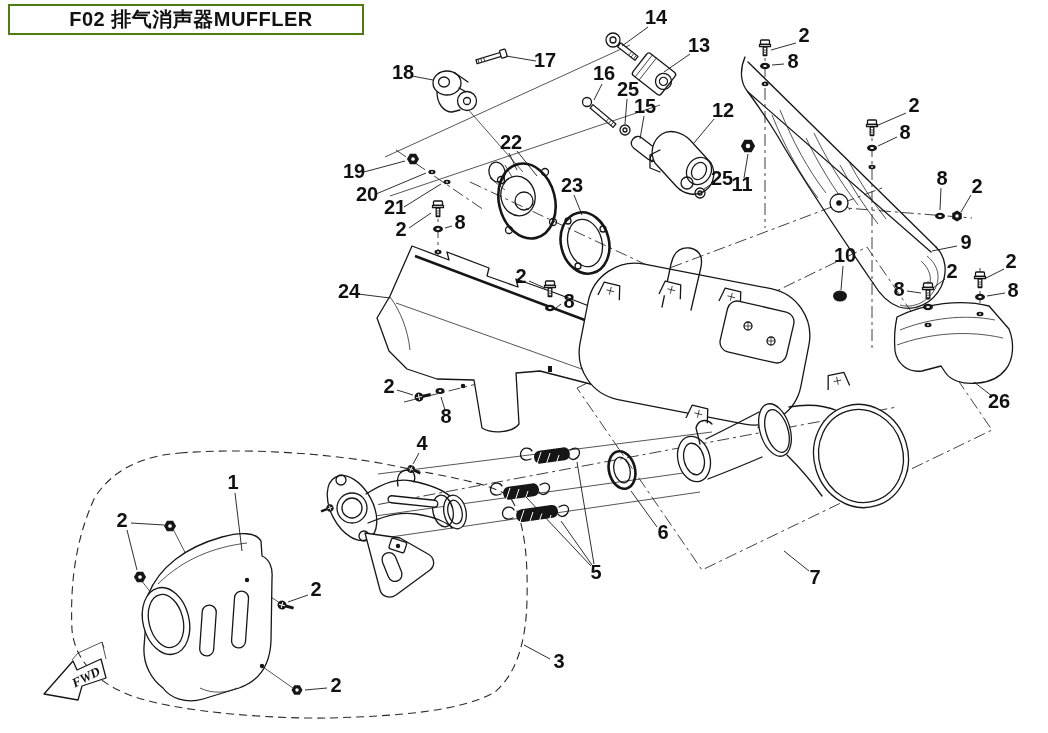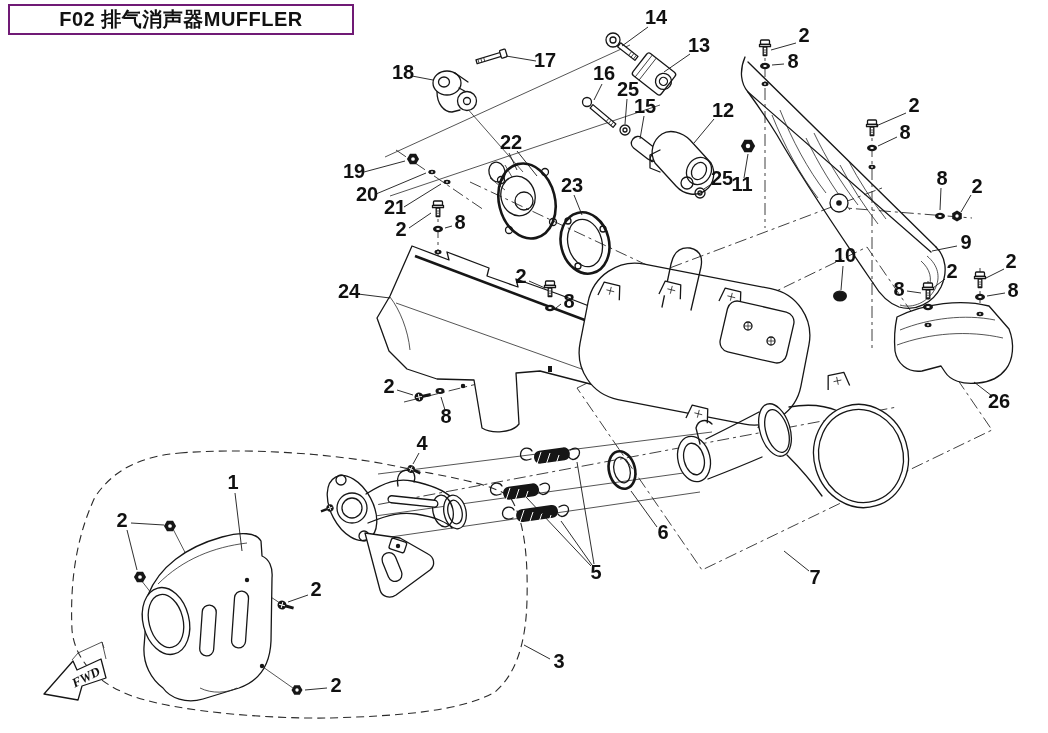--- a/index.html
+++ b/index.html
@@ -1,20 +1,20 @@
 <!DOCTYPE html>
 <html><head>
 <meta charset="utf-8">
 <style>
   html,body{margin:0;padding:0;background:#fff;}
   .stage{position:relative;width:1048px;height:733px;background:#fff;overflow:hidden;
          font-family:"Liberation Sans",sans-serif;}
-  .titlebox{position:absolute;left:8px;top:4px;width:342px;height:27px;border:2px solid #701a75;
+  .titlebox{position:absolute;left:8px;top:4px;width:342px;height:27px;border:2px solid #4d7c0f;
             display:flex;align-items:center;justify-content:center;
-            font-weight:bold;font-size:20px;color:#111;letter-spacing:0.5px;}
+            font-weight:bold;font-size:20px;color:#111;letter-spacing:0.5px;padding-left:10px;}
   svg{position:absolute;left:0;top:0;}
   .ln{fill:none;stroke:#161616;stroke-width:1.3;stroke-linejoin:round;stroke-linecap:round;}
   .ln2{fill:#fff;stroke:#161616;stroke-width:1.3;stroke-linejoin:round;}
   .thin{fill:none;stroke:#2a2a2a;stroke-width:0.8;}
   .thk{fill:none;stroke:#161616;stroke-width:2.6;}
   .dd{fill:none;stroke:#2a2a2a;stroke-width:0.9;stroke-dasharray:12 4 3 4;}
   .dash{fill:none;stroke:#2a2a2a;stroke-width:1.1;stroke-dasharray:8 5;}
   .leader{stroke:#161616;stroke-width:0.9;}
   .dk{fill:#161616;stroke:none;}
   .callout{font:bold 20px "Liberation Sans",sans-serif;fill:#111;

